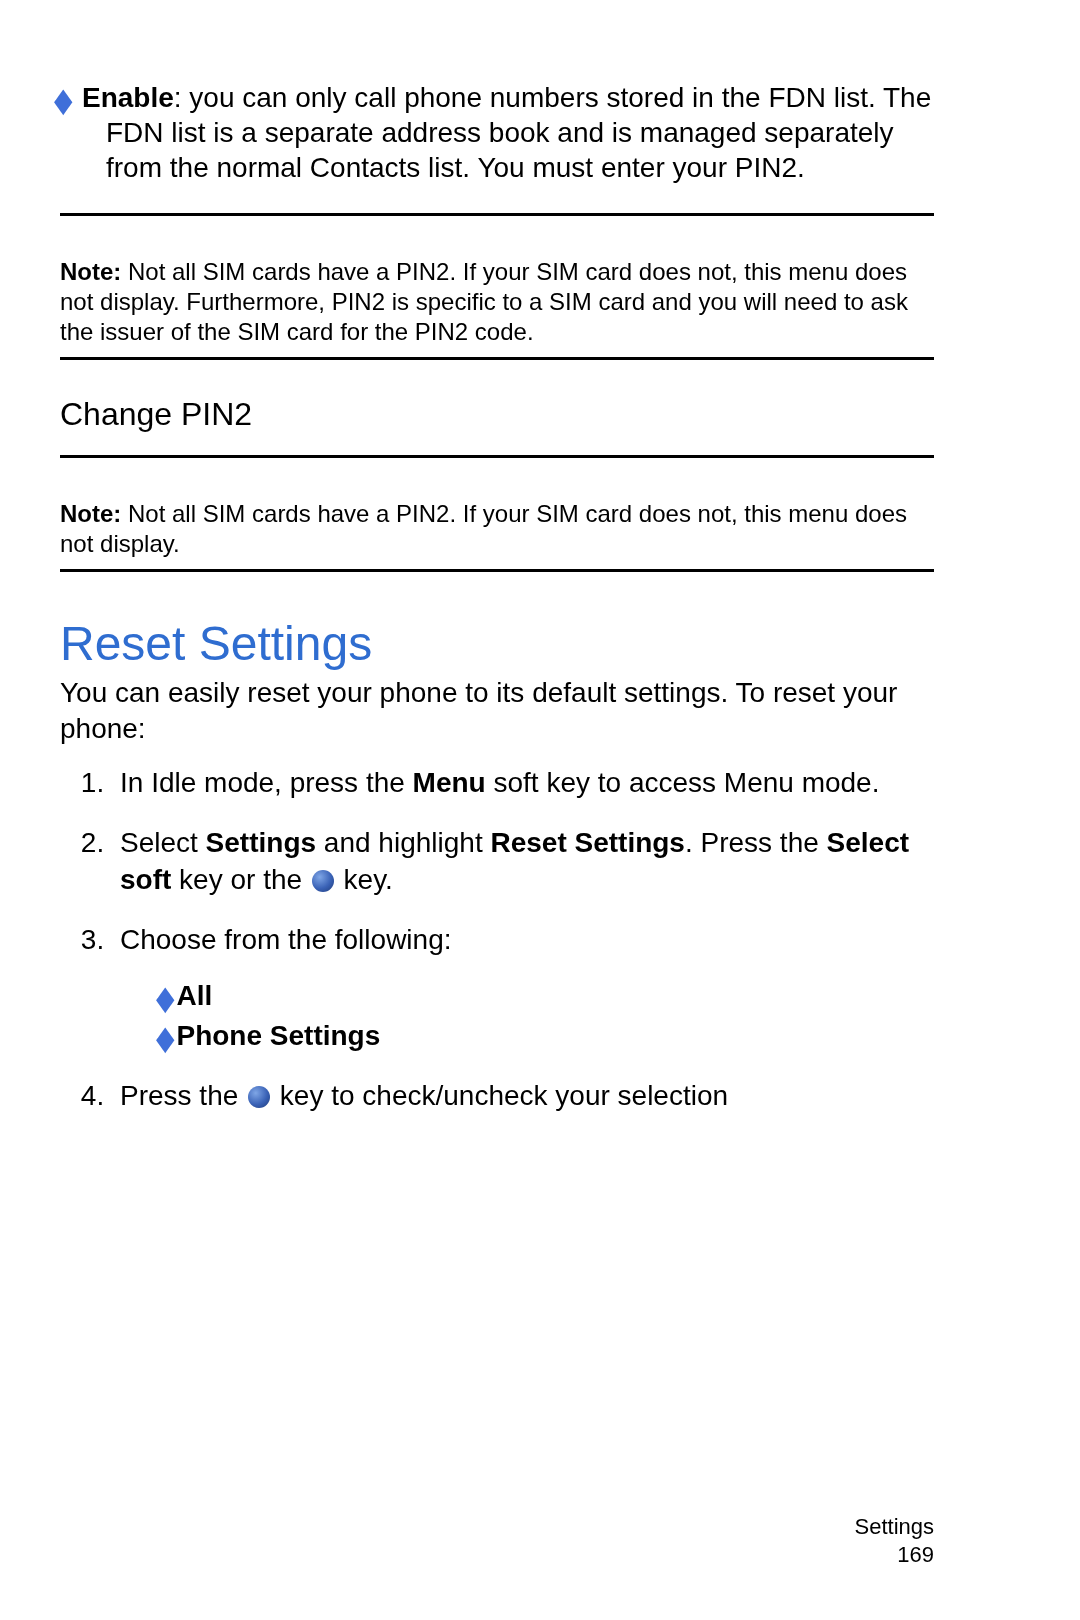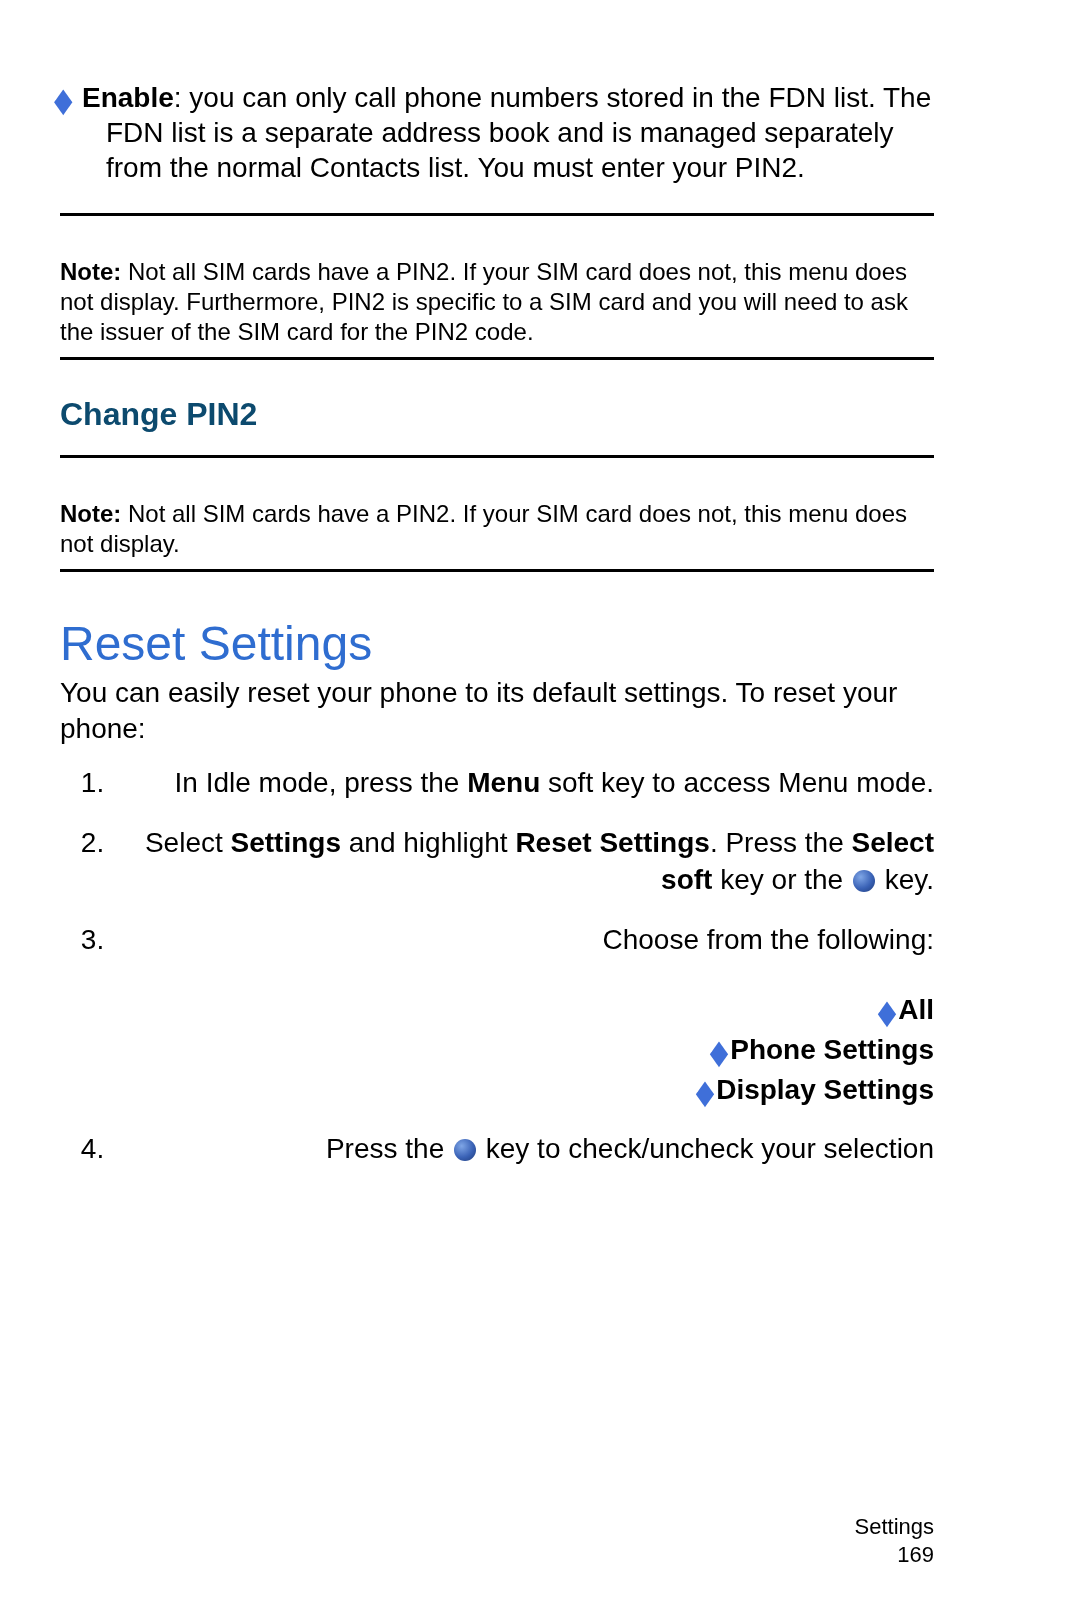--- a/index.html
+++ b/index.html
@@ -43,23 +43,23 @@
   .note-text {
     font-family: Arial, Helvetica, sans-serif;
     font-size: 24px;
     line-height: 1.25;
     margin-top: 33px;
   }
   .note-label {
     font-weight: bold;
   }
   .h3 {
-    color: #0c4a6e;
+    color: #000000;
     font-size: 32px;
-    font-weight: bold;
+    font-weight: normal;
     margin: 30px 0 18px 0;
   }
   .para {
     font-size: 28px;
     line-height: 1.3;
     margin-bottom: 16px;
   }
   .h1 {
     color: #2f6dd0;
     font-size: 48px;
@@ -69,21 +69,20 @@
   ol.steps {
     list-style: decimal;
     padding-left: 52px;
     margin: 14px 0 0 0;
   }
   ol.steps > li {
     font-size: 28px;
     line-height: 1.35;
     padding-left: 8px;
     margin-bottom: 22px;
-    text-align: right;
   }
   .bold { font-weight: bold; font-family: Arial, Helvetica, sans-serif; }
   .key-dot {
     display: inline-block;
     width: 22px;
     height: 22px;
     border-radius: 50%;
     background: radial-gradient(circle at 35% 32%, #7fa6e6 0%, #3a62b6 55%, #1d3a78 100%);
     vertical-align: -3px;
     margin: 0 2px;
@@ -135,24 +134,23 @@
 
   <ol class="steps">
     <li>
       <span>In Idle mode, press the </span><span class="bold">Menu</span><span> soft key to access Menu mode.</span>
     </li>
     <li>
       <span>Select </span><span class="bold">Settings</span><span> and highlight </span><span class="bold">Reset Settings</span><span>. Press the </span><span class="bold">Select soft</span><span> key or the </span><span class="key-dot"></span><span> key.</span>
     </li>
     <li>
       <span>Choose from the following:</span>
-      <div class="sublist" style="margin-top:32px;">
+      <div class="sublist" style="margin-top:18px;">
         <div class="sub-item"><span class="diamond">◆</span><span class="bold">All</span></div>
         <div class="sub-item"><span class="diamond">◆</span><span class="bold">Phone Settings</span></div>
-        <div class="sub-item"><span class="diamond">◆</span><span class="bold">Display Settings</span></div>
       </div>
     </li>
     <li>
       <span>Press the </span><span class="key-dot"></span><span> key to check/uncheck your selection</span>
     </li>
   </ol>
 
   <div class="footer">
     <div>Settings</div>
     <div>169</div>

